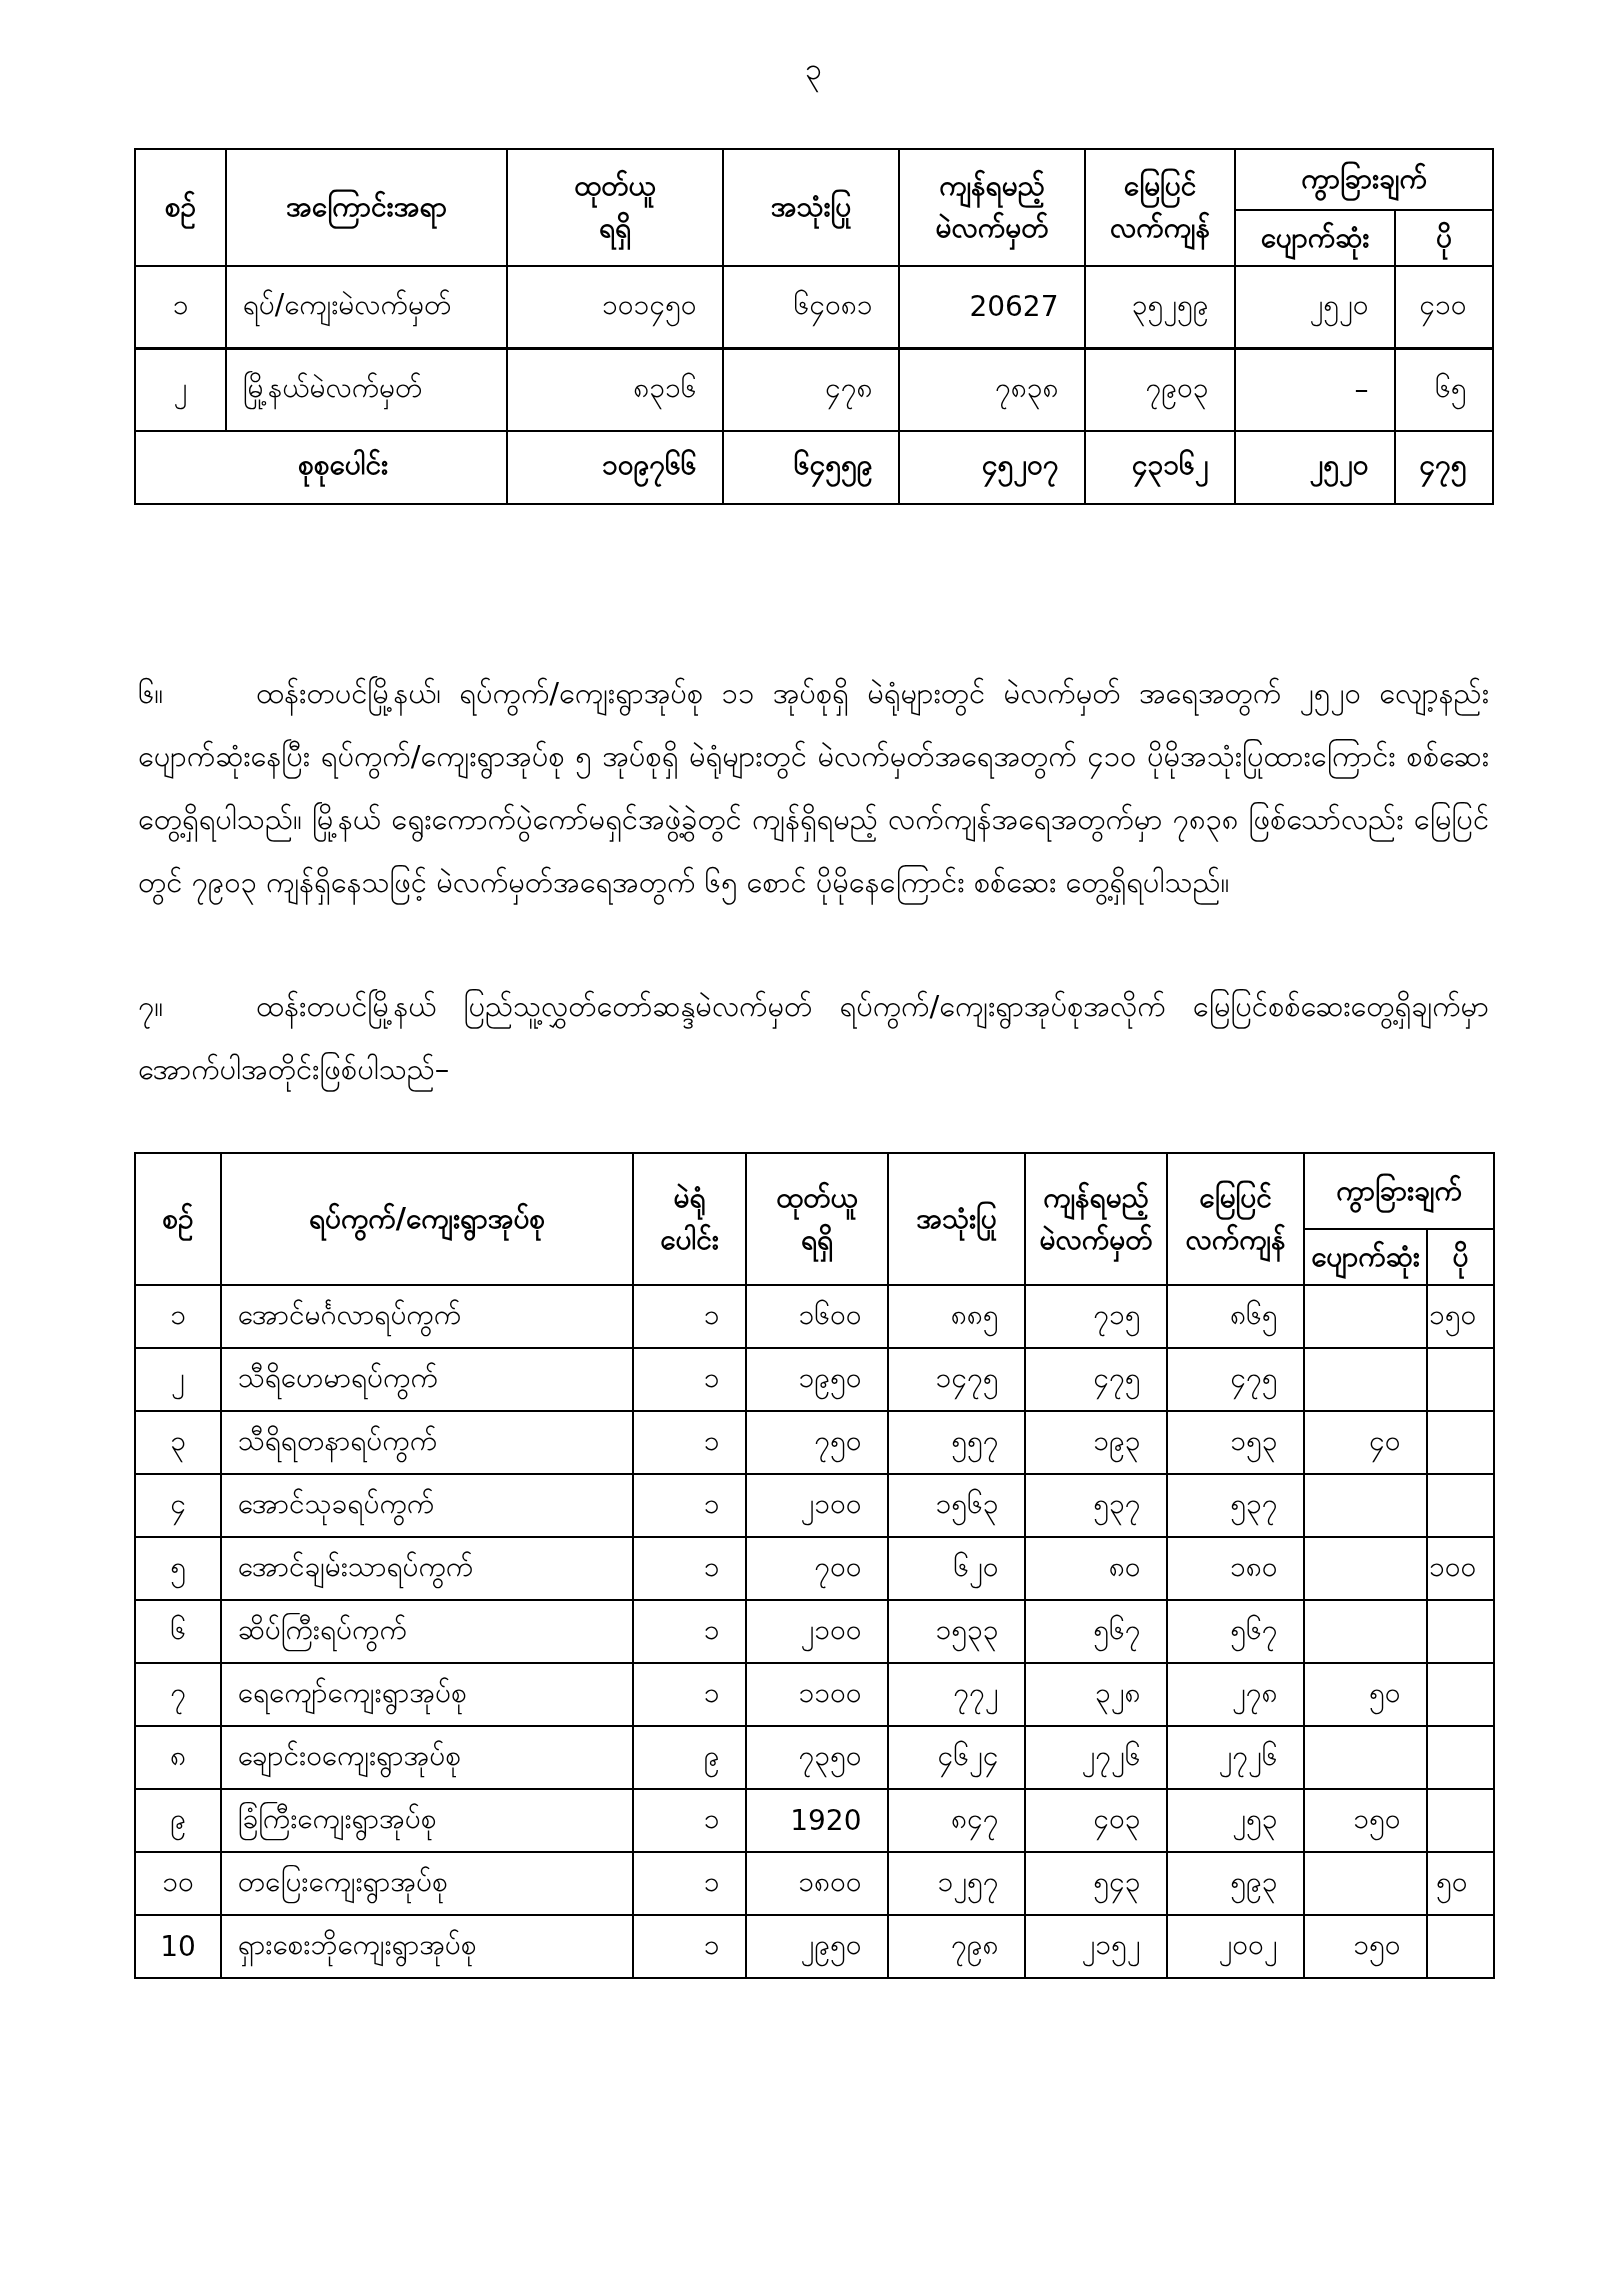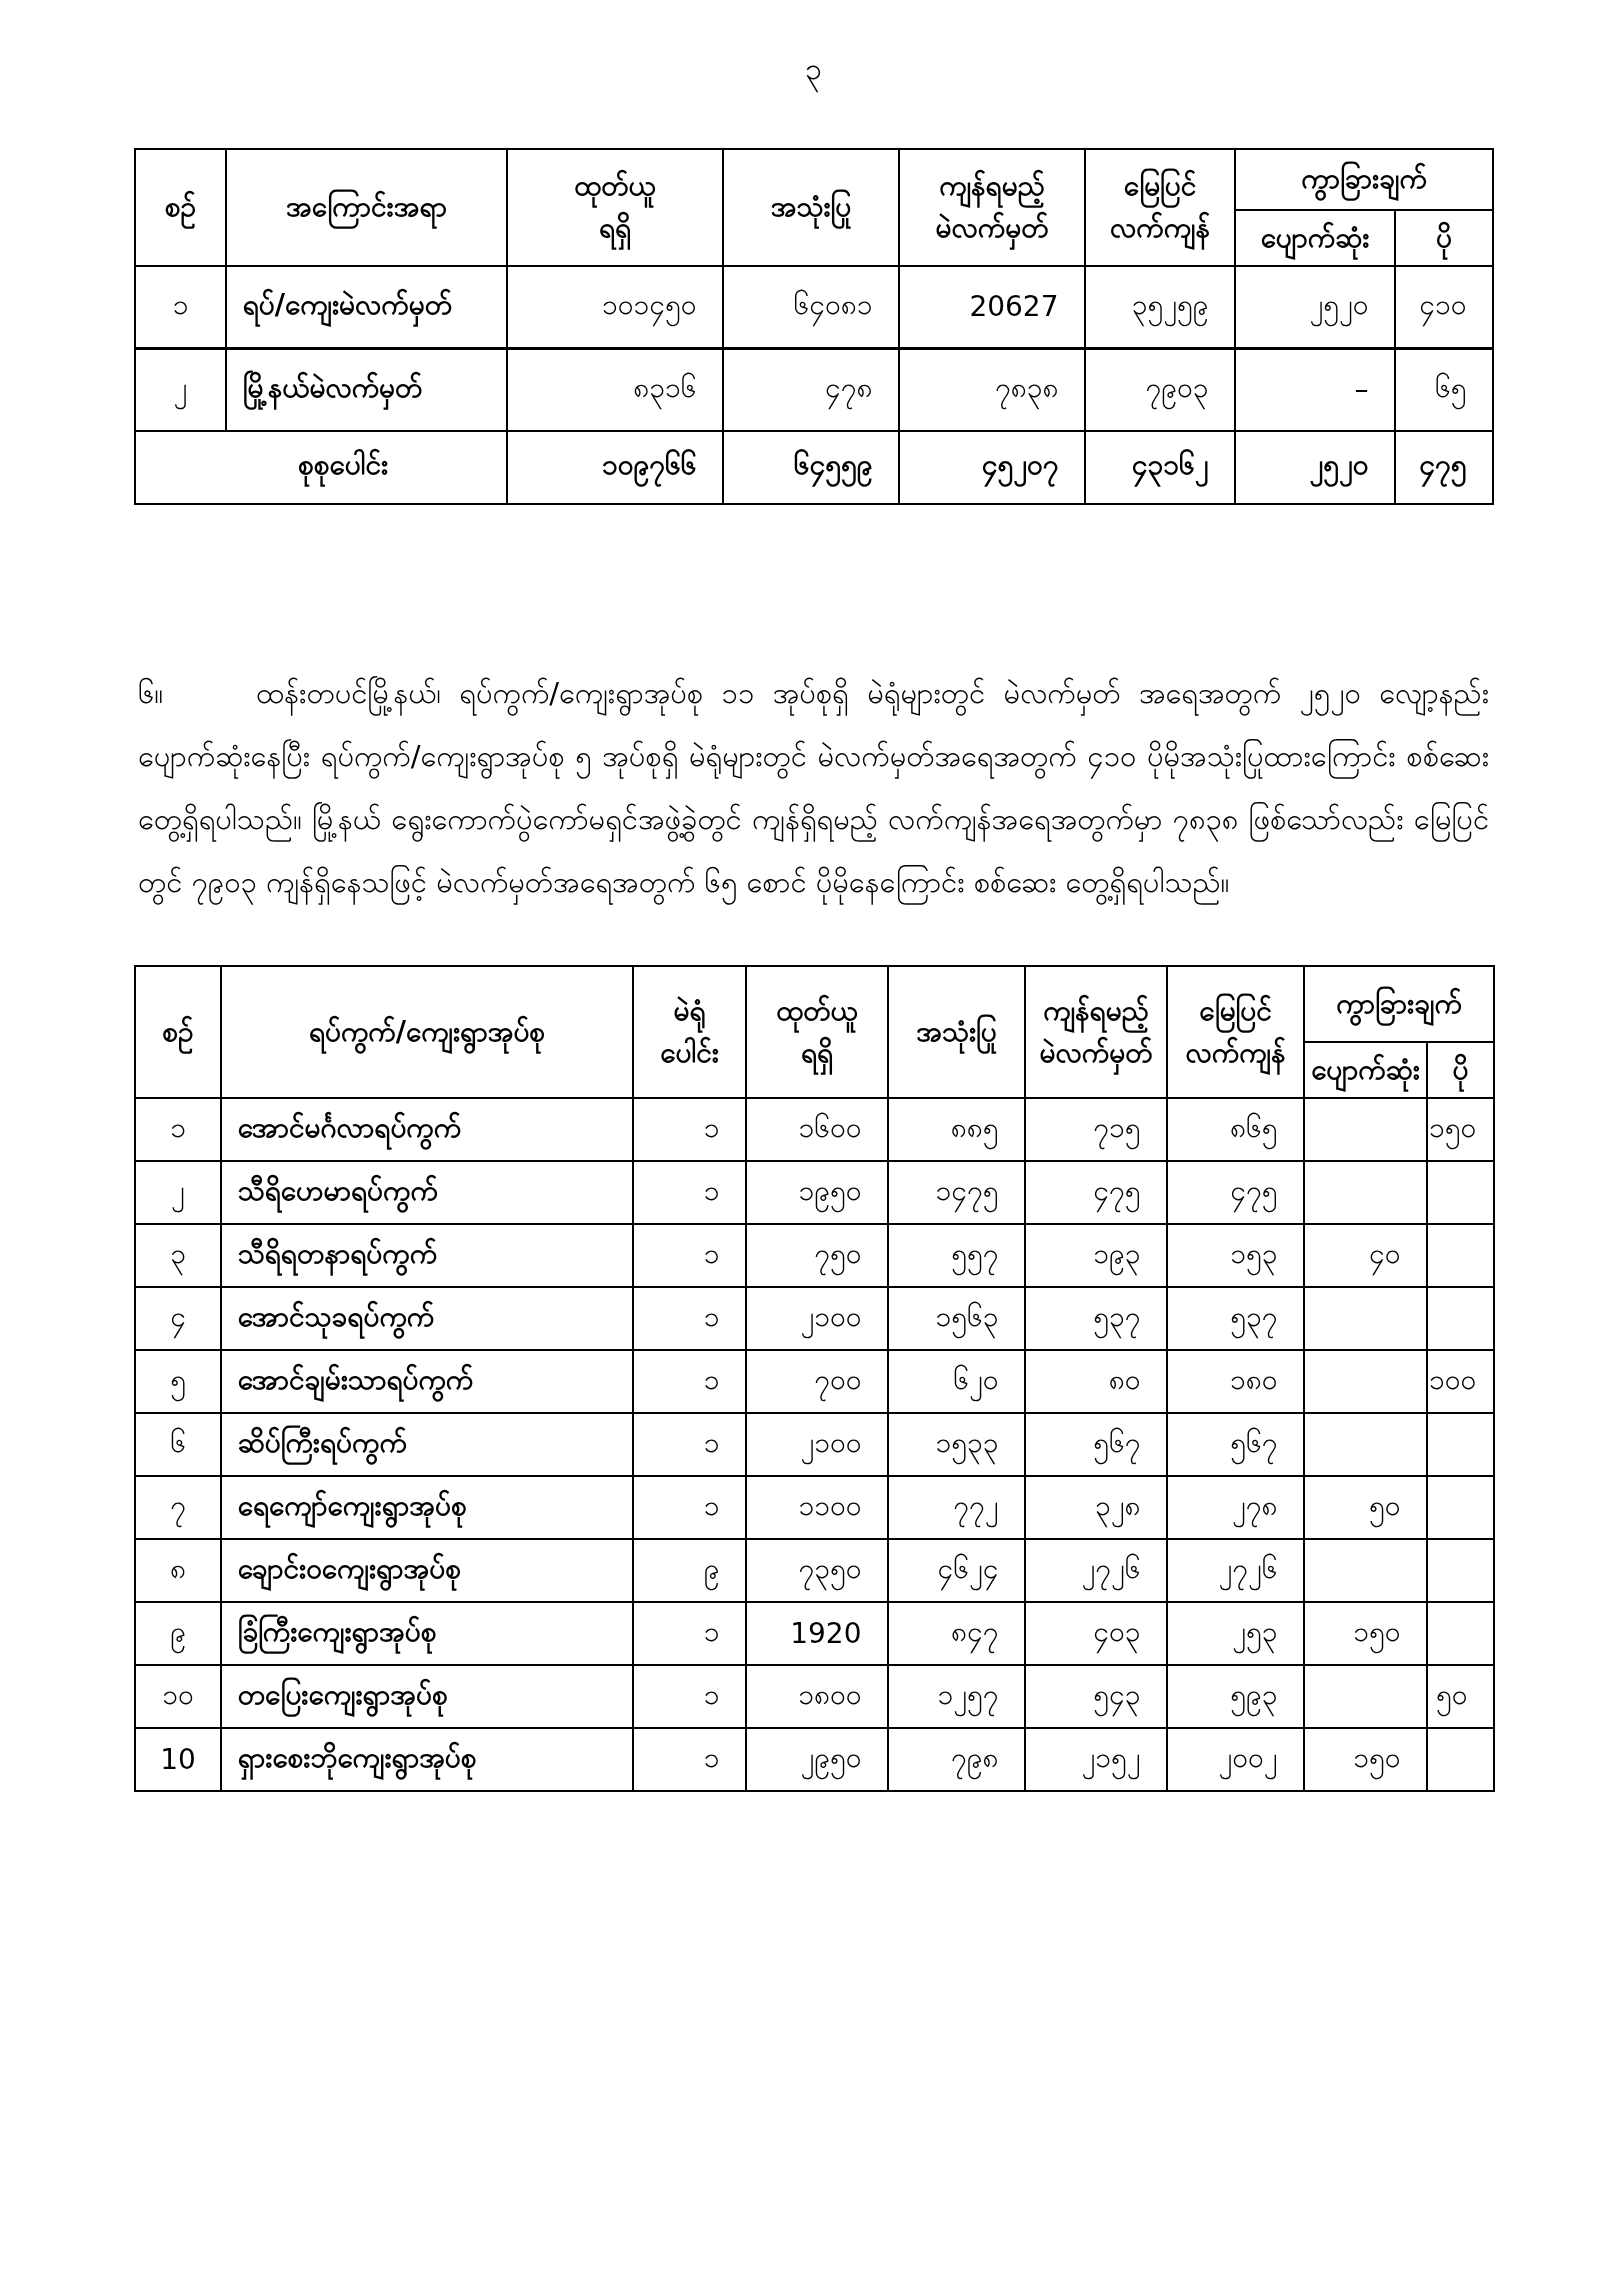--- a/index.html
+++ b/index.html
@@ -16,21 +16,21 @@
   }
 
   table { border-collapse:collapse; table-layout:fixed; width:1358px; border:2.9px solid #000;margin-top:18px; }
   th, td { border:2px solid #000; overflow:hidden; }
   th {
     font-weight:bold; text-align:center; vertical-align:middle;
     white-space:pre-line; font-size:28px; line-height:1.5; padding:5.9px 3.9px;
   }
   td { font-size:28px; vertical-align:middle; }
   .c-ser  { text-align:center; }
-  .c-name { text-align:left; padding-left:15.7px;font-weight:bold; }
+  .c-name { text-align:left; padding-left:15.7px; }
   .c-num  { text-align:right; padding-right:25.5px; }
 
   
   .t1 thead tr.h-top th { height:47px; }
   .t1 tbody td { height:78px; }
   .t1 tbody tr:first-child td { border-bottom:3.9px solid #000; }
   .t1 tfoot td { height:69px; font-weight:bold; }
   .t1 tfoot .c-total-label { text-align:center;padding-left:45px; }
 
   
@@ -115,20 +115,21 @@
           <td class="c-num">၄၃၁၆၂</td>
           <td class="c-num">၂၅၂၀</td>
           <td class="c-num">၄၇၅</td>
         </tr>
       </tfoot>
     </table>
   </div>
 
   <p class="para" id="para6"><span class="para-num">၆။</span><span>ထန်းတပင်မြို့နယ်၊ ရပ်ကွက်/ကျေးရွာအုပ်စု ၁၁ အုပ်စုရှိ မဲရုံများတွင် မဲလက်မှတ် အရေအတွက် ၂၅၂၀ လျော့နည်းပျောက်ဆုံးနေပြီး ရပ်ကွက်/ကျေးရွာအုပ်စု ၅ အုပ်စုရှိ မဲရုံများတွင် မဲလက်မှတ်အရေအတွက် ၄၁၀ ပိုမိုအသုံးပြုထားကြောင်း စစ်ဆေးတွေ့ရှိရပါသည်။ မြို့နယ် ရွေးကောက်ပွဲကော်မရှင်အဖွဲ့ခွဲတွင် ကျန်ရှိရမည့် လက်ကျန်အရေအတွက်မှာ ၇၈၃၈ ဖြစ်သော်လည်း မြေပြင်တွင် ၇၉၀၃ ကျန်ရှိနေသဖြင့် မဲလက်မှတ်အရေအတွက် ၆၅ စောင် ပိုမိုနေကြောင်း စစ်ဆေး တွေ့ရှိရပါသည်။</span></p>
 
+  <p class="para" id="para7"><span class="para-num">၇။</span><span>ထန်းတပင်မြို့နယ် ပြည်သူ့လွှတ်တော်ဆန္ဒမဲလက်မှတ် ရပ်ကွက်/ကျေးရွာအုပ်စုအလိုက် မြေပြင်စစ်ဆေးတွေ့ရှိချက်မှာ အောက်ပါအတိုင်းဖြစ်ပါသည်–</span></p>
 
   <div id="table2-wrap">
     <table class="t2">
       <colgroup>
         <col style="width:86px">
           <col style="width:412px">
           <col style="width:113px">
         <col style="width:142px">
           <col style="width:137px">
           <col style="width:142px">

